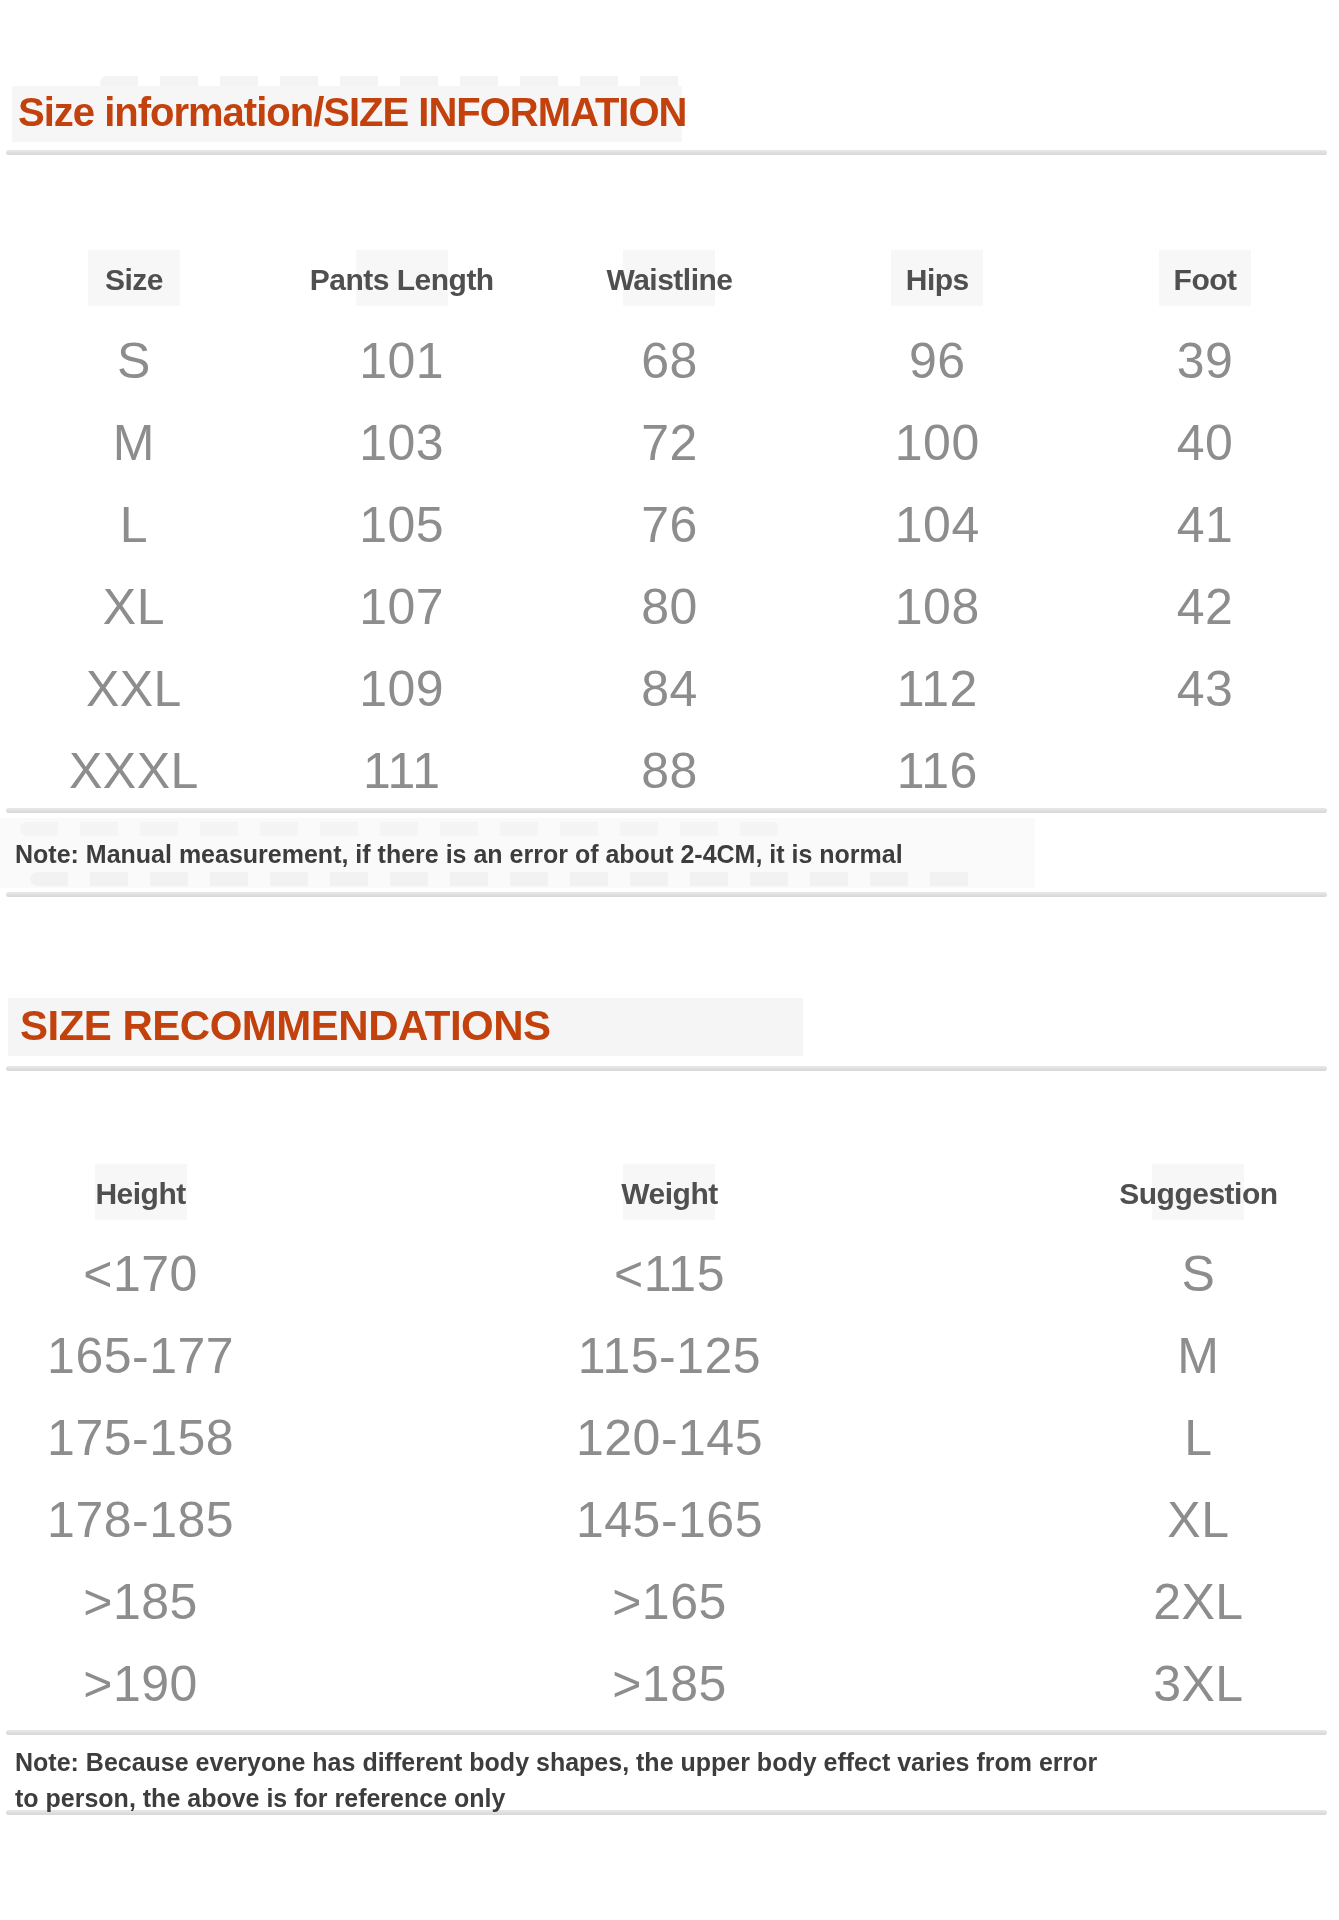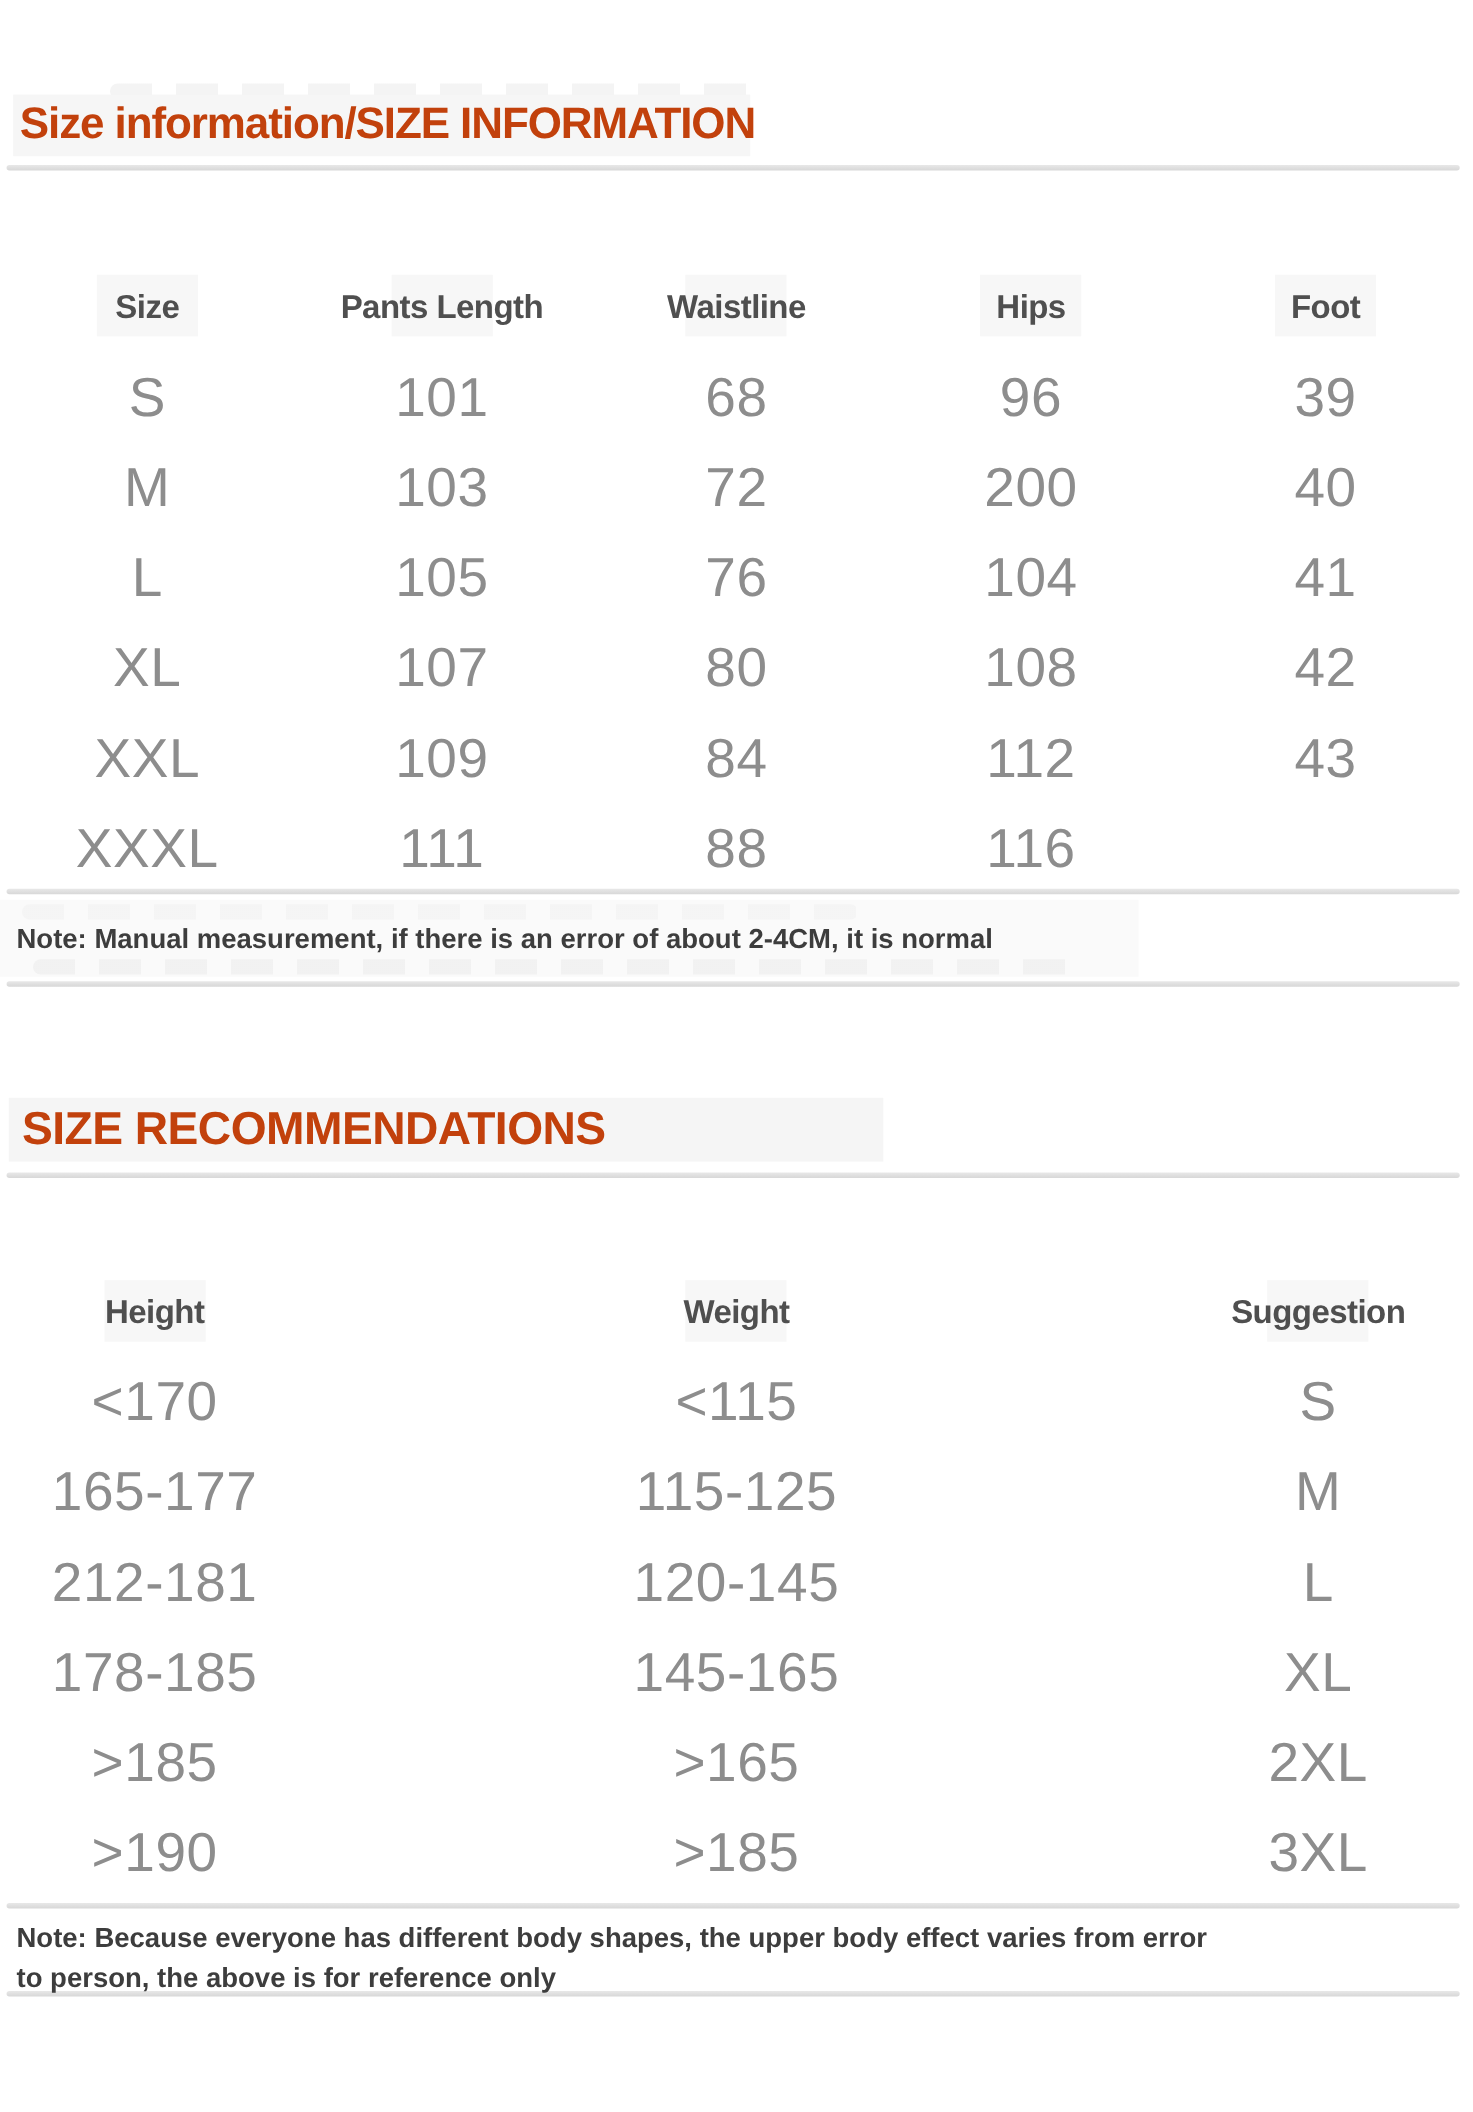--- a/index.html
+++ b/index.html
@@ -147,21 +147,21 @@
           <div class="td">S</div>
           <div class="td">101</div>
           <div class="td">68</div>
           <div class="td">96</div>
           <div class="td">39</div>
         </div>
         <div class="tr">
           <div class="td">M</div>
           <div class="td">103</div>
           <div class="td">72</div>
-          <div class="td">200</div>
+          <div class="td">100</div>
           <div class="td">40</div>
         </div>
         <div class="tr">
           <div class="td">L</div>
           <div class="td">105</div>
           <div class="td">76</div>
           <div class="td">104</div>
           <div class="td">41</div>
         </div>
         <div class="tr">
@@ -218,21 +218,21 @@
           <div class="td">&lt;170</div>
           <div class="td">&lt;115</div>
           <div class="td">S</div>
         </div>
         <div class="tr">
           <div class="td">165-177</div>
           <div class="td">115-125</div>
           <div class="td">M</div>
         </div>
         <div class="tr">
-          <div class="td">212-181</div>
+          <div class="td">175-158</div>
           <div class="td">120-145</div>
           <div class="td">L</div>
         </div>
         <div class="tr">
           <div class="td">178-185</div>
           <div class="td">145-165</div>
           <div class="td">XL</div>
         </div>
         <div class="tr">
           <div class="td">&gt;185</div>

